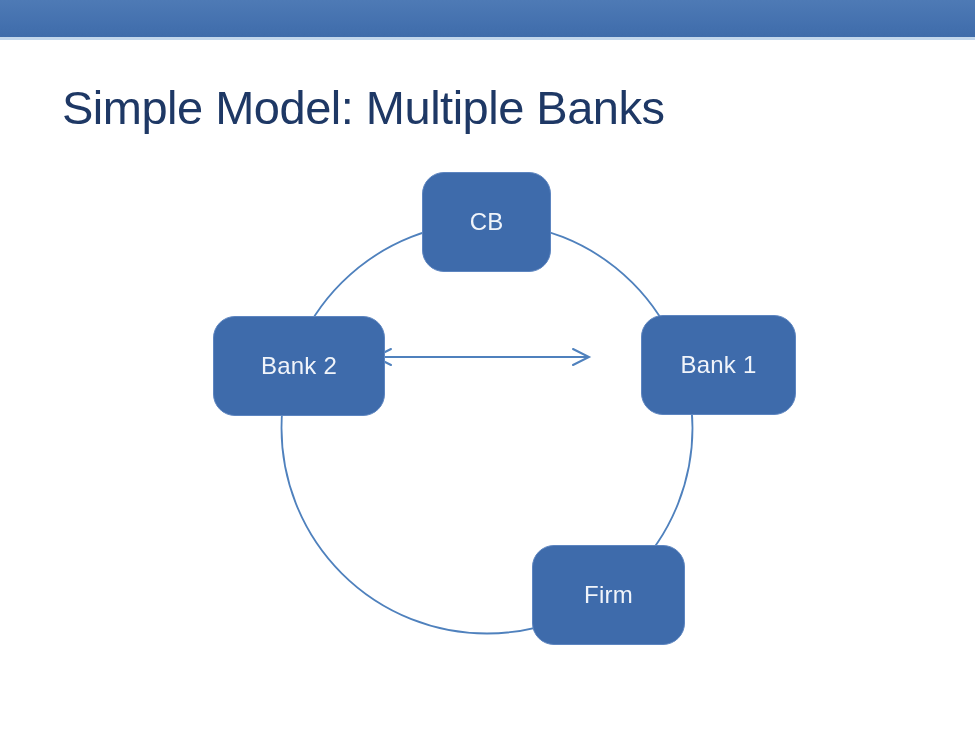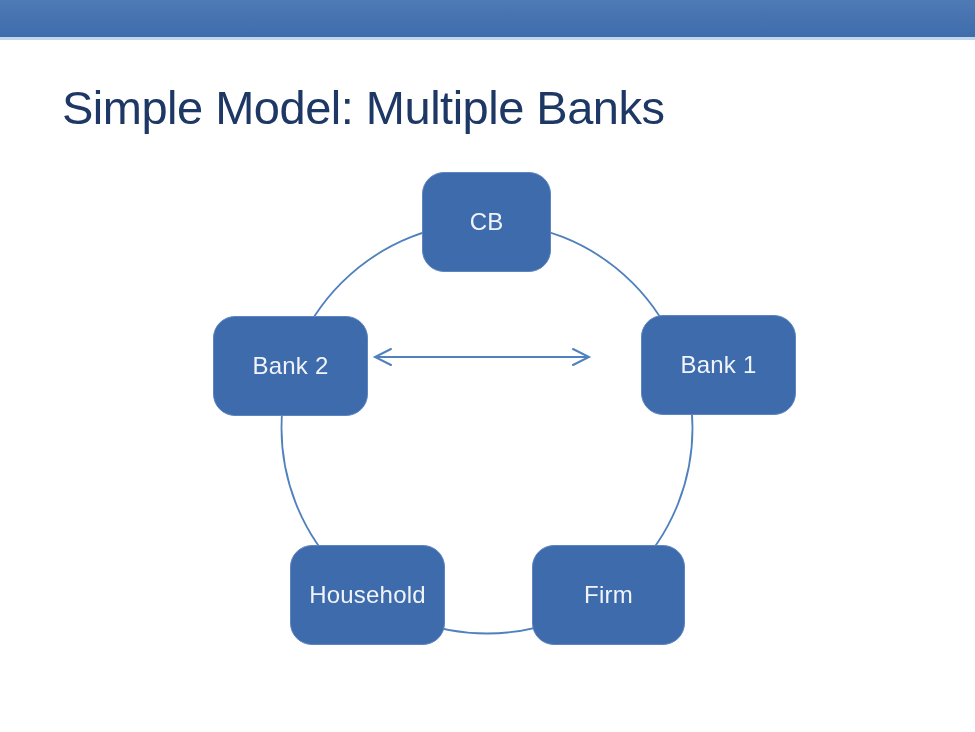--- a/index.html
+++ b/index.html
@@ -50,21 +50,21 @@
     border-radius: 22px;
     display: flex;
     align-items: center;
     justify-content: center;
     color: #f0f4fa;
     font-size: 24px;
     letter-spacing: 0.2px;
     box-sizing: border-box;
   }
   .node-cb        { left: 410px; top: 172px; width: 129px; height: 100px; margin-left: 12px; }
-  .node-bank2     { left: 213px; top: 316px; width: 155px; height: 100px; }
+  .node-bank2     { left: 213px; top: 316px; width: 172px; height: 100px; }
   .node-bank1     { left: 641px; top: 315px; width: 155px; height: 100px; }
   .node-household { left: 290px; top: 545px; width: 155px; height: 100px; }
   .node-firm      { left: 532px; top: 545px; width: 153px; height: 100px; text-align: right; }
 </style>
 </head>
 <body>
 
 <div class="slide">
 
   <div class="header-bar"></div>
@@ -87,21 +87,18 @@
   </div>
 
   <div class="node node-bank1">
     <span>Bank 1</span>
   </div>
 
   <div class="node node-firm">
     <span>Firm</span>
   </div>
 
-  <div class="node node-household">
-    <span>Household</span>
-  </div>
 
   <div class="node node-bank2">
     <span>Bank 2</span>
   </div>
 
 </div>
 
 </body></html>

